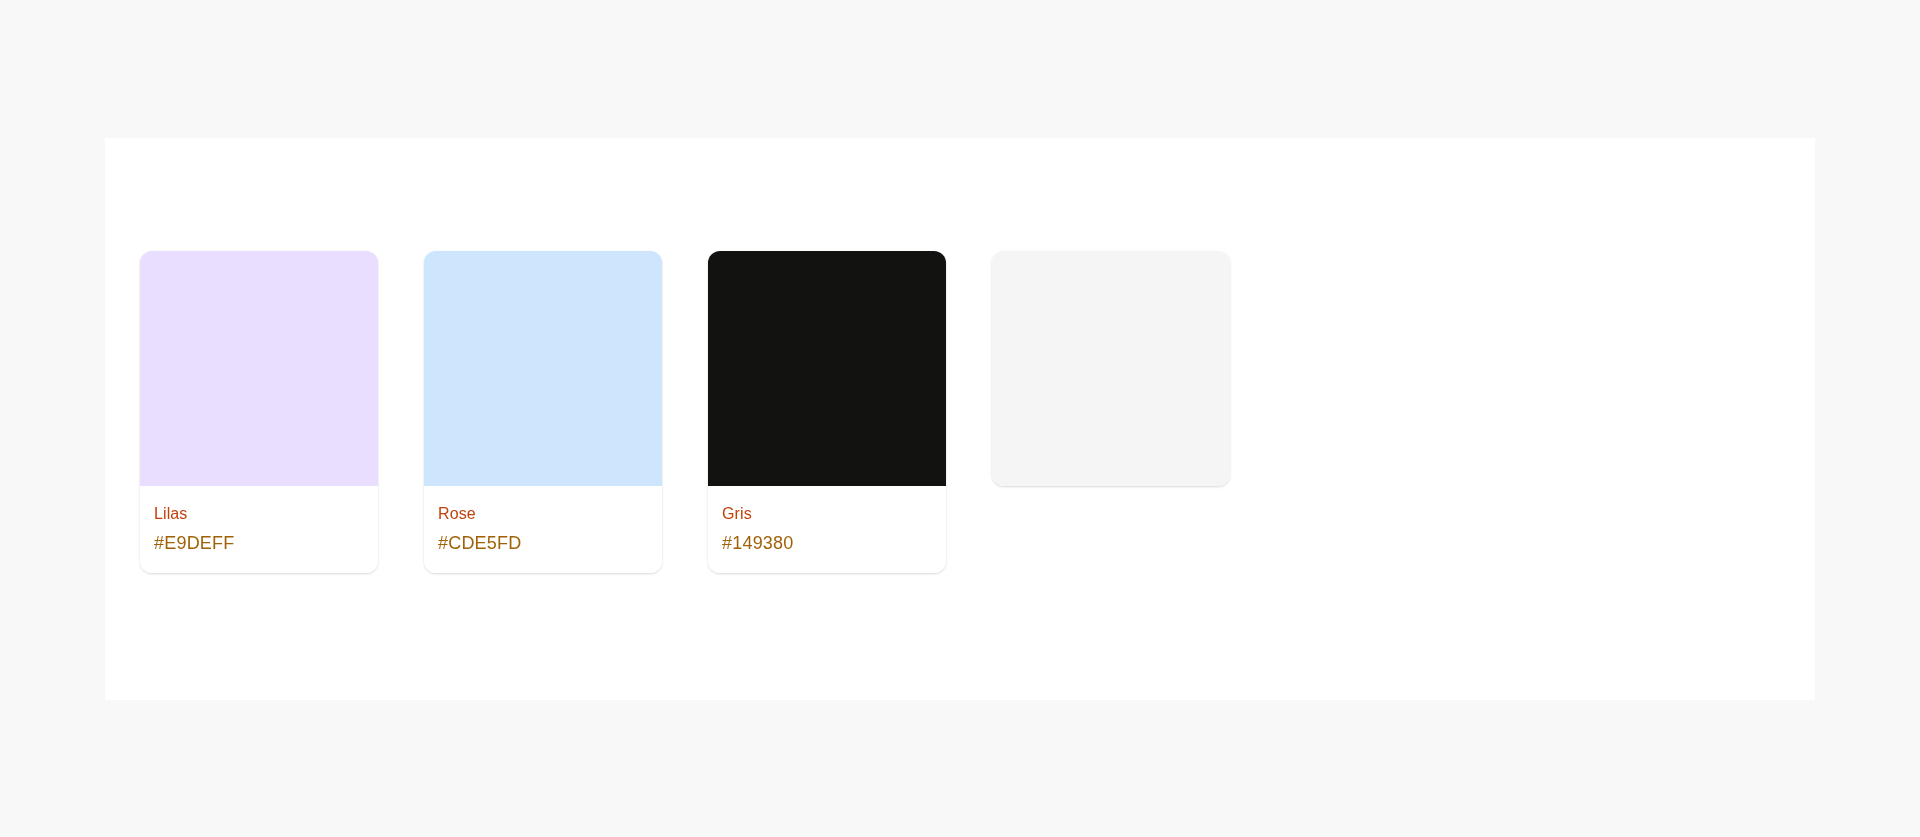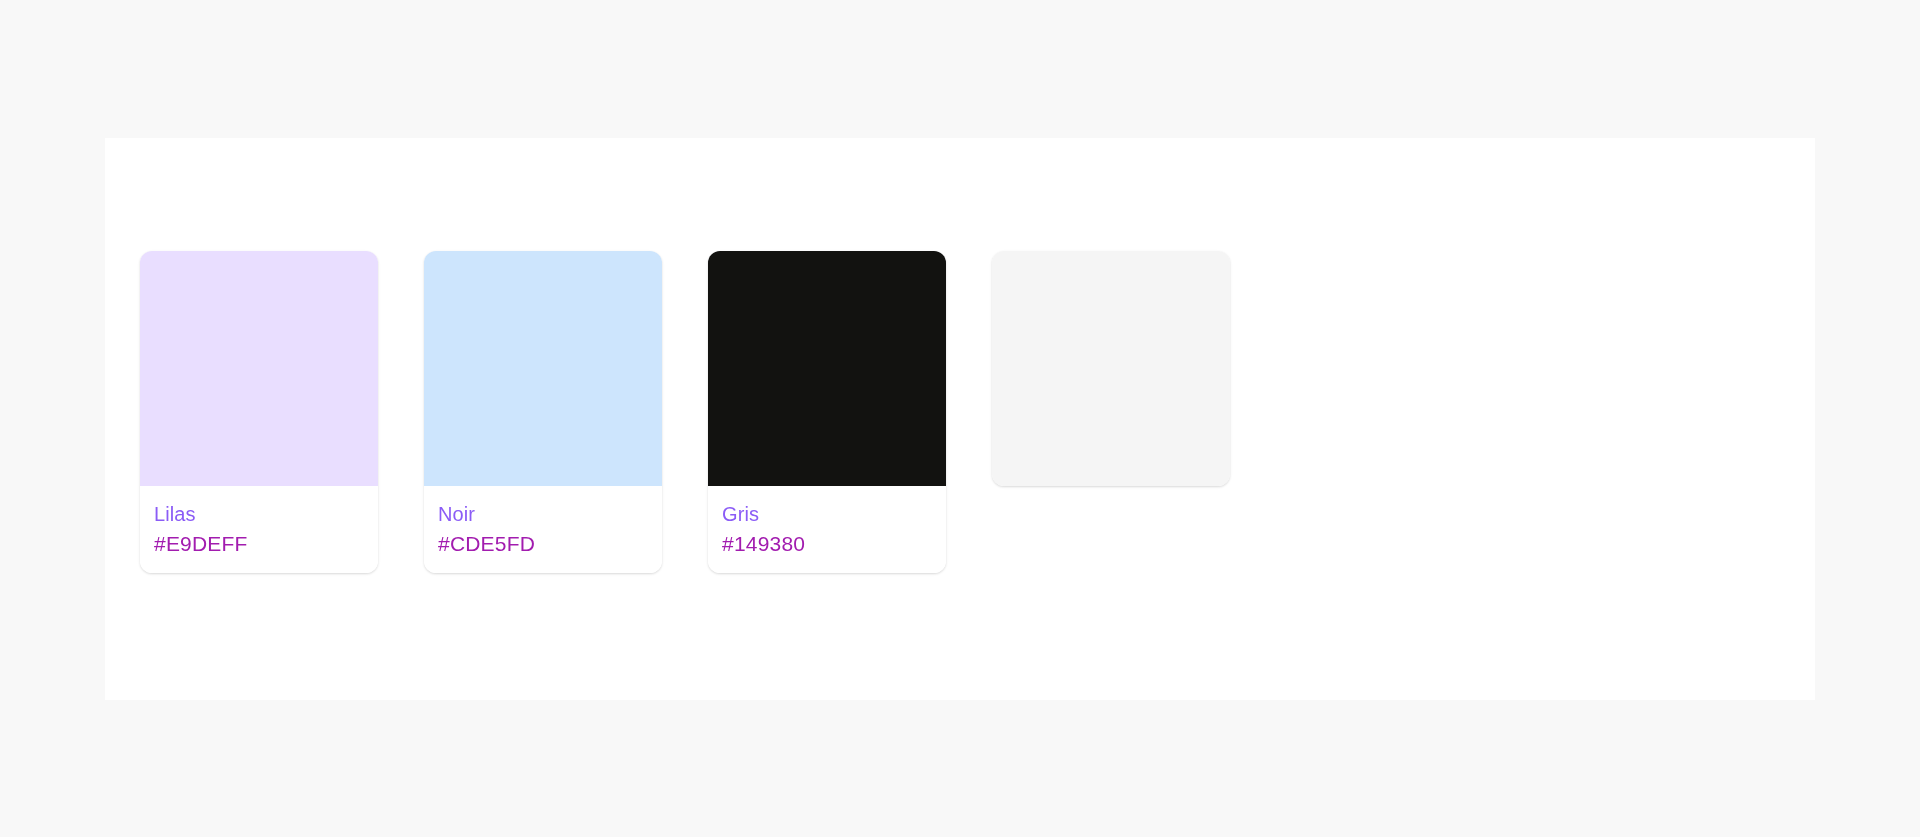--- a/index.html
+++ b/index.html
@@ -64,31 +64,31 @@
 
   .swatch-info {
     padding: 16px 14px 18px 14px;
     background: #ffffff;
     display: flex;
     flex-direction: column;
     gap: 6px;
   }
 
   .swatch-name {
-    font-size: 20px;
+    font-size: 16px;
     line-height: 24px;
-    color: #8b5cf6;
+    color: #c2410c;
     font-weight: 400;
     letter-spacing: 0.1px;
   }
 
   .swatch-hex {
-    font-size: 21px;
+    font-size: 18px;
     line-height: 23px;
-    color: #a21caf;
+    color: #a16207;
     font-weight: 400;
     letter-spacing: 0.2px;
   }
 </style>
 </head>
 <body style="background: rgb(248, 248, 248);">
 
 <div class="page">
 
   <div class="panel" style="background: rgb(255, 255, 255);">
@@ -100,21 +100,21 @@
         <div class="swatch-info">
           <div class="swatch-name">Lilas</div>
           <div class="swatch-hex">#E9DEFF</div>
         </div>
       </div>
 
 
       <div class="swatch-card">
         <div class="swatch-color" style="background-color: rgb(205, 229, 253);"></div>
         <div class="swatch-info">
-          <div class="swatch-name">Noir</div>
+          <div class="swatch-name">Rose</div>
           <div class="swatch-hex">#CDE5FD</div>
         </div>
       </div>
 
 
       <div class="swatch-card">
         <div class="swatch-color" style="background-color: rgb(18, 18, 16);"></div>
         <div class="swatch-info">
           <div class="swatch-name">Gris</div>
           <div class="swatch-hex">#149380</div>

